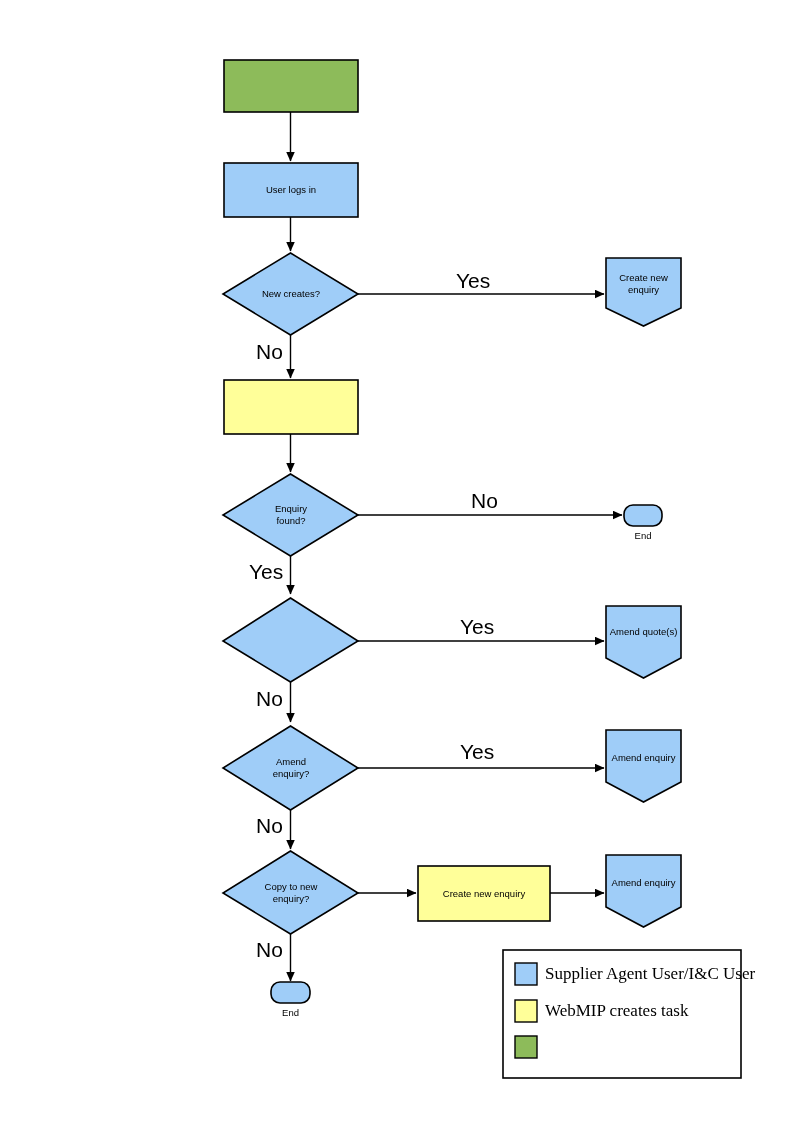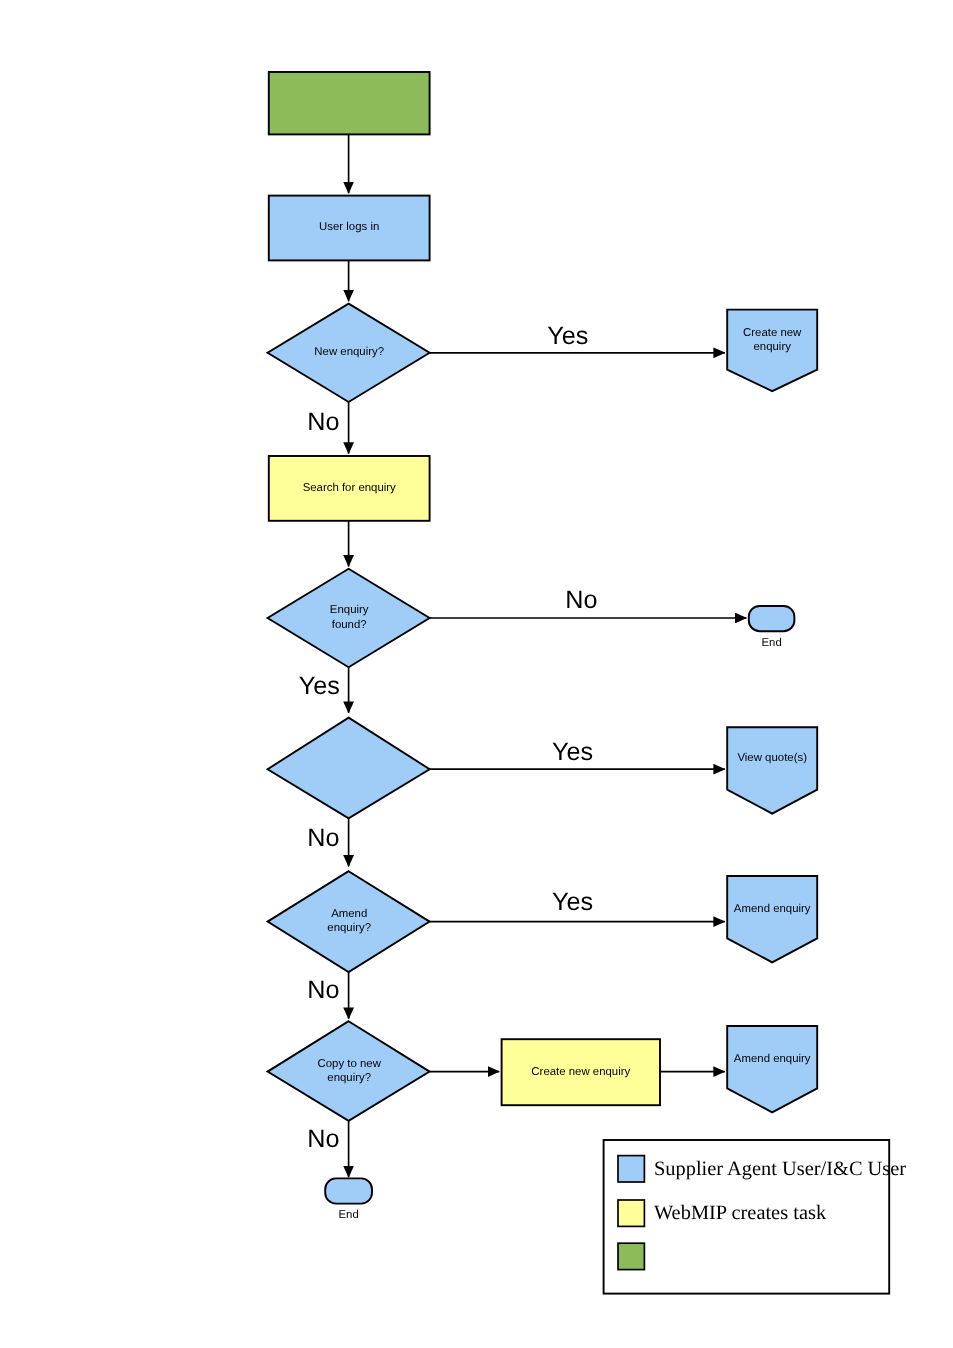--- a/index.html
+++ b/index.html
@@ -138,34 +138,33 @@
 
     <rect x="503" y="950" width="238" height="128" fill="#FFFFFF" stroke="#000000" stroke-width="1.6"></rect>
     <rect x="515" y="963" width="22" height="22" fill="#9FCDF8" stroke="#000000" stroke-width="1.4"></rect>
     <rect x="515" y="1000" width="22" height="22" fill="#FFFF99" stroke="#000000" stroke-width="1.4"></rect>
     <rect x="515" y="1036" width="22" height="22" fill="#8DBB5A" stroke="#000000" stroke-width="1.4"></rect>
   </svg>
 
 
   <div class="node-label" style="left:224px; top:163px; width:134px; height:54px;">User logs in</div>
 
-  <div class="node-label" style="left:224px; top:273px; width:134px; height:42px;">New enquiry?</div>
+  <div class="node-label" style="left:224px; top:273px; width:134px; height:42px;">New creates?</div>
 
   <div class="node-label" style="left:604px; top:265px; width:79px; height:38px;">Create new
 enquiry</div>
 
-  <div class="node-label" style="left:224px; top:380px; width:134px; height:54px;">Search for enquiry</div>
 
   <div class="node-label" style="left:224px; top:494px; width:134px; height:42px;">Enquiry
 found?</div>
 
   <div class="term-label" style="left:624px; top:505px; width:38px; height:21px;">End</div>
 
 
-  <div class="node-label" style="left:604px; top:623px; width:79px; height:18px;">View quote(s)</div>
+  <div class="node-label" style="left:604px; top:623px; width:79px; height:18px;">Amend quote(s)</div>
 
   <div class="node-label" style="left:224px; top:747px; width:134px; height:42px;">Amend
 enquiry?</div>
 
   <div class="node-label" style="left:604px; top:749px; width:79px; height:18px;">Amend enquiry</div>
 
   <div class="node-label" style="left:224px; top:872px; width:134px; height:42px;">Copy to new
 enquiry?</div>
 
   <div class="node-label" style="left:418px; top:866px; width:132px; height:55px;">Create new enquiry</div>

